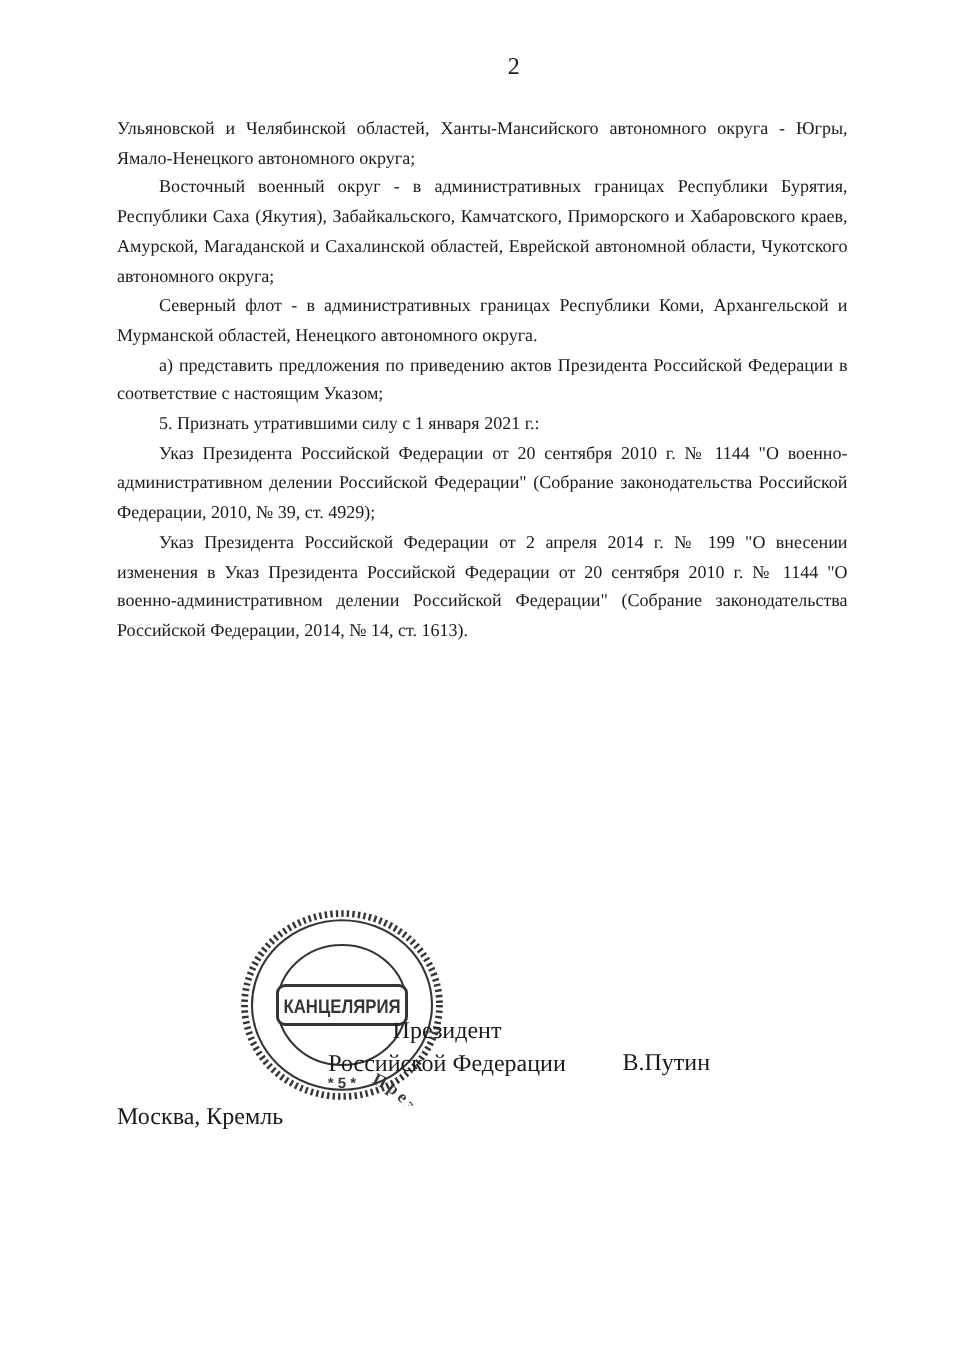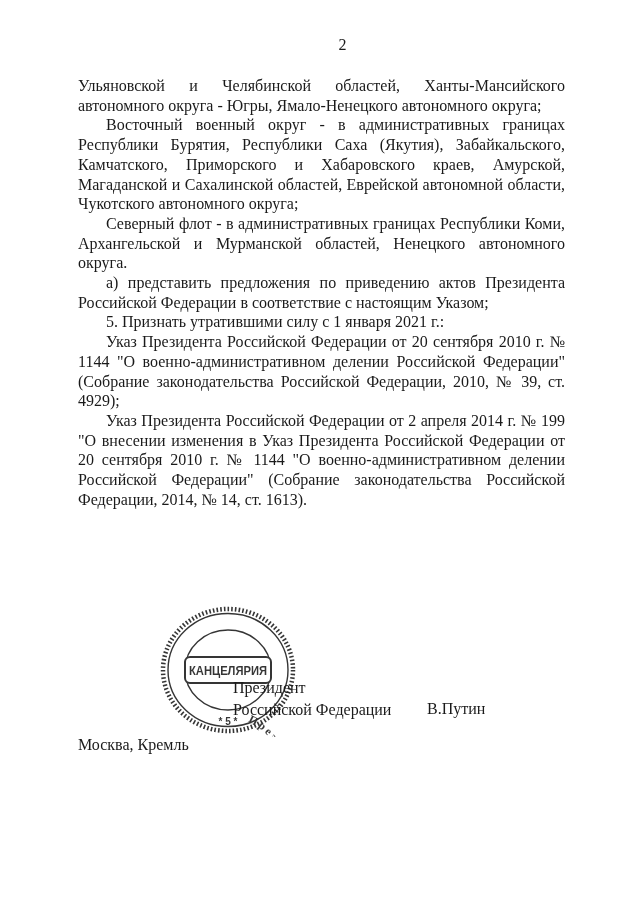--- a/index.html
+++ b/index.html
@@ -14,38 +14,39 @@
   .page-number{
     position:absolute;
     left:78px;width:487px;top:36px;
     text-align:center;
     text-indent:42px;
     font-size:16px;
   }
   .doc-body{
     position:absolute;
     left:78px;top:76px;width:487px;
-    font-size:16px;
+    font-size:12px;
     line-height:19.7px;
   }
   .doc-body p{
     margin:0;
     text-align:justify;
     text-indent:28px;
   }
   .doc-body p.cont{text-indent:0;}
   .signature{
     position:absolute;
-    left:233px;top:677px;width:164px;
+    left:216px;top:677px;width:164px;
+    text-align:center;
     font-size:16px;
     line-height:22px;
   }
   .sig-name{
     position:absolute;
-    left:427px;top:700px;
+    left:415px;top:700px;
     font-size:16px;
   }
   .footer{
     position:absolute;
     left:78px;top:735px;
     font-size:16px;
     line-height:20.5px;
   }
   .stamp{
     position:absolute;

